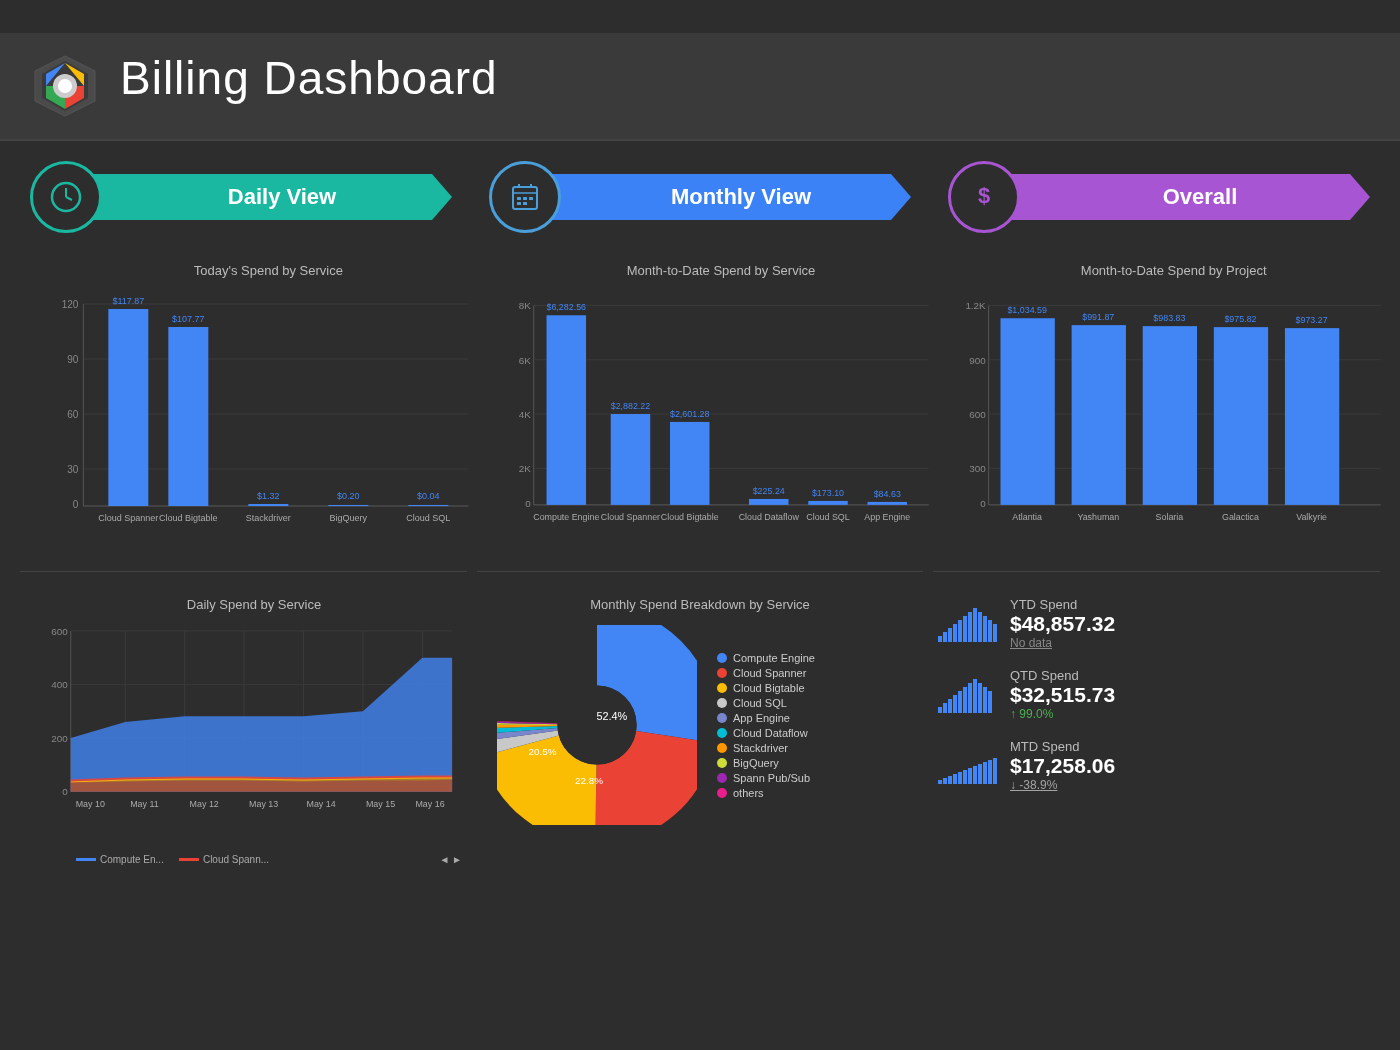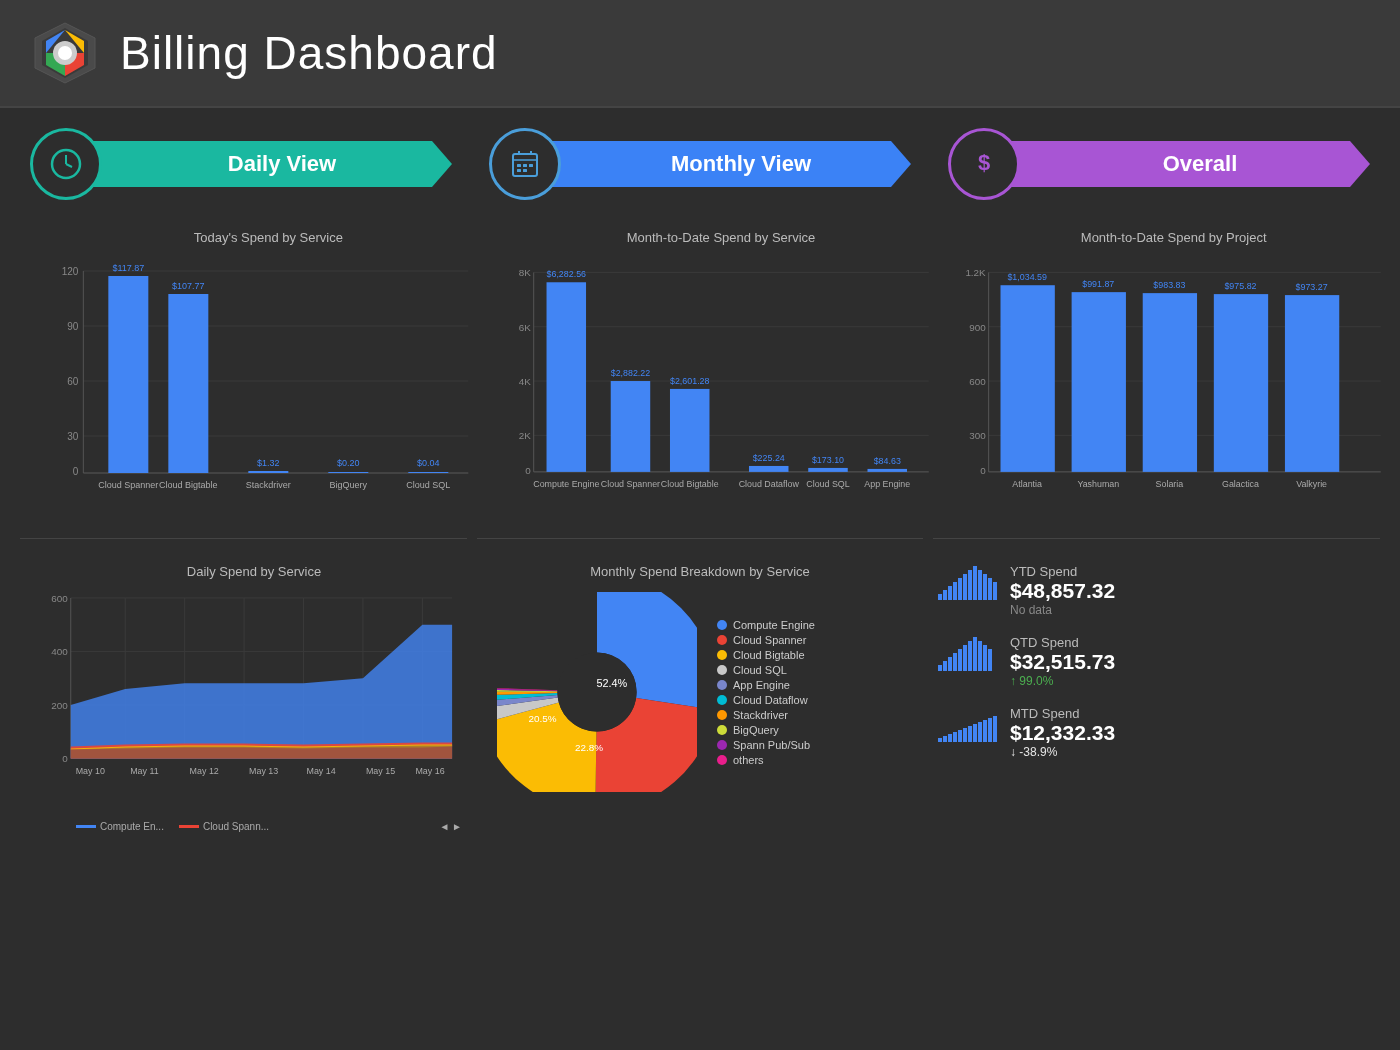--- a/index.html
+++ b/index.html
@@ -8,23 +8,23 @@
       font-family: 'Arial', sans-serif;
       color: #ccc;
       width: 1400px;
       min-height: 1050px;
     }
 
     
     .header {
       background: #3a3a3a;
       display: flex;
-      align-items: center;
       padding: 18px 30px;
       border-bottom: 2px solid #444;
+      margin-top: 33px;
     }
     .header-logo {
       width: 70px;
       height: 70px;
       margin-right: 20px;
       flex-shrink: 0;
     }
     .header-title {
       font-size: 46px;
       font-weight: 300;
@@ -136,21 +136,21 @@
     
     .spend-summary-panel {
       flex: 1;
       padding: 10px;
     }
     .spend-item {
       margin-bottom: 18px;
     }
     .spend-item-header {
       display: flex;
-      align-items: flex-start;
+      align-items: center;
       gap: 12px;
     }
     .spend-bars-icon {
       display: flex;
       align-items: flex-end;
       gap: 2px;
       height: 36px;
     }
     .spend-item-text {}
     .spend-item-label {
@@ -158,26 +158,27 @@
       color: #bbb;
     }
     .spend-item-value {
       font-size: 21px;
       font-weight: bold;
       color: #fff;
     }
     .spend-item-note {
       font-size: 12px;
       color: #888;
+      text-decoration: underline;
     }
     .spend-item-change {
       font-size: 12px;
     }
     .spend-item-change.up { color: #4caf50; }
-    .spend-item-change.down { color: #e5e5e5; }
+    .spend-item-change.down { color: #a3a3a3; text-decoration: underline; }
 
     
     .pie-legend {
       display: flex;
       flex-direction: column;
       gap: 3px;
       font-size: 11px;
       color: #ccc;
     }
     .legend-item {
@@ -621,20 +622,20 @@
             <rect x="30" y="20" width="4" height="16" fill="#4285f4"></rect>
             <rect x="35" y="18" width="4" height="18" fill="#4285f4"></rect>
             <rect x="40" y="16" width="4" height="20" fill="#4285f4"></rect>
             <rect x="45" y="14" width="4" height="22" fill="#4285f4"></rect>
             <rect x="50" y="12" width="4" height="24" fill="#4285f4"></rect>
             <rect x="55" y="10" width="4" height="26" fill="#4285f4"></rect>
           </svg>
         </div>
         <div class="spend-item-text">
           <div class="spend-item-label">MTD Spend</div>
-          <div class="spend-item-value">$12,332.33</div>
+          <div class="spend-item-value">$17,258.06</div>
           <div class="spend-item-change down">↓ -38.9%</div>
         </div>
       </div>
     </div>
 
   </div>
 </div>
 
 </body></html>

